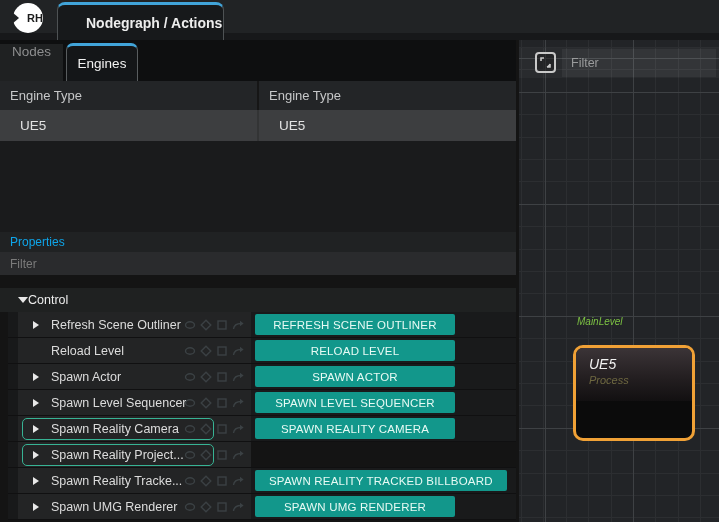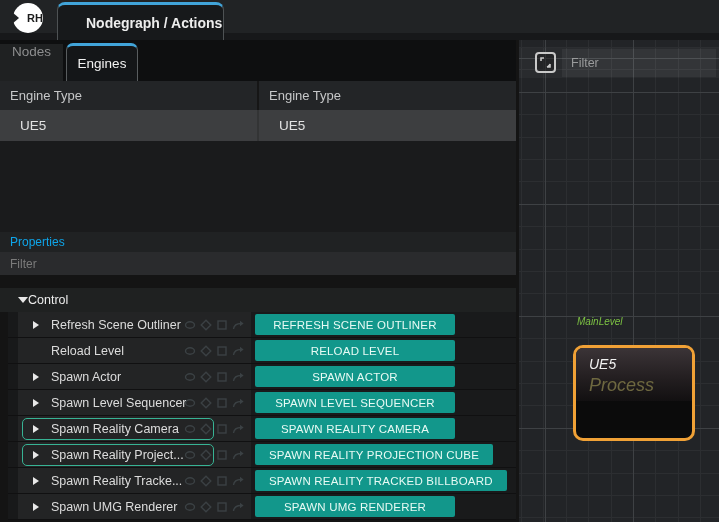--- a/index.html
+++ b/index.html
@@ -128,21 +128,21 @@
   .graph-node {
     position:absolute; left:54px; top:305px; width:122px; height:96px;
     border:3px solid #f0a136; border-radius:10px; background:#0b0b0b; overflow:hidden;
     cursor:pointer;
   }
   .node-header {
     height:53px; padding:8px 0 0 13px;
     background:linear-gradient(180deg, #3b3437 0%, #241f21 55%, #121011 100%);
   }
   .node-title { color:#f0f0f0; font-size:14px; font-style:italic; line-height:1.25; }
-  .node-subtitle { color:#6e6840; font-size:18px; font-style:italic; line-height:1.25; }
+  .node-subtitle { color:#6e6840; font-size:11px; font-style:italic; line-height:1.25; }
 </style>
 </head>
 <body>
 
 <div class="topbar"></div>
 <div class="topbar-strip"></div>
 <div class="logo">
   <span class="logo-text">RH</span>
   <span class="logo-notch"></span>
 </div>
@@ -322,23 +322,20 @@
           <path d="M6 1.2 L10.8 6 L6 10.8 L1.2 6 Z" fill="none" stroke="#3b4144" stroke-width="1.4"></path>
         </svg>
         <svg width="12" height="12" viewBox="0 0 12 12">
           <rect x="2" y="2" width="8" height="8" fill="none" stroke="#3b4144" stroke-width="1.4"></rect>
         </svg>
         <svg width="13" height="12" viewBox="0 0 13 12">
           <path d="M1.5 10 C2 6, 5 4.5, 9 4.5" fill="none" stroke="#3b4144" stroke-width="1.4"></path>
           <path d="M8 1.8 L11.6 4.5 L8 7.2 Z" fill="#3b4144"></path>
         </svg>
       </span>
-    </div>
-    <div class="button-cell">
-      <button class="action-button">SPAWN REALITY PROJECTION CUBE</button>
     </div>
   </div>
 
   <div class="action-row">
     <div class="gutter"></div>
     <div class="label-cell">
       <span class="expand-arrow"></span>
       <span class="action-label">Spawn Reality Tracke...</span>
       <span class="row-icons">
         <svg width="12" height="12" viewBox="0 0 12 12">

